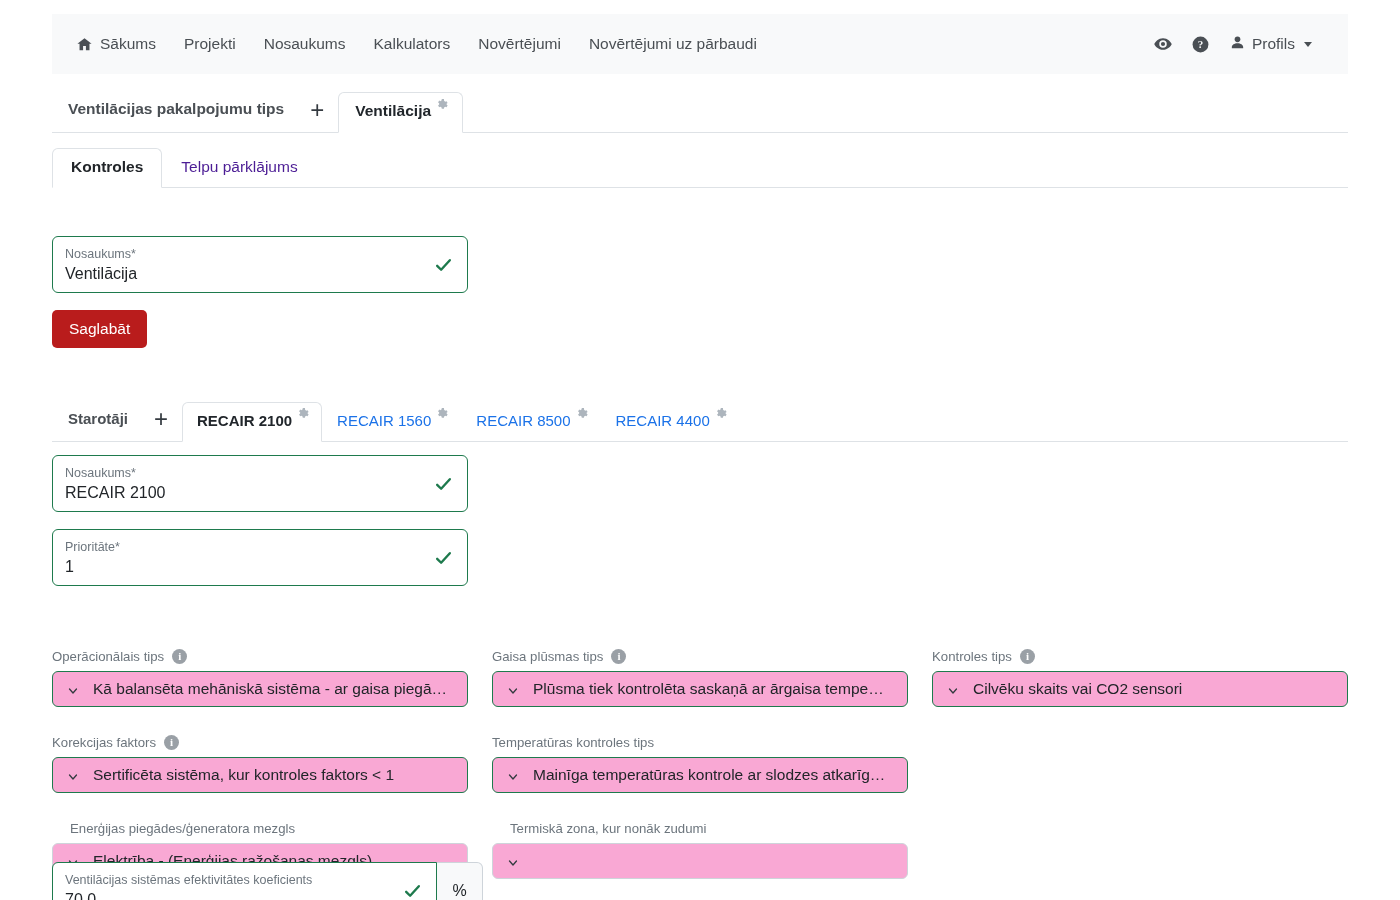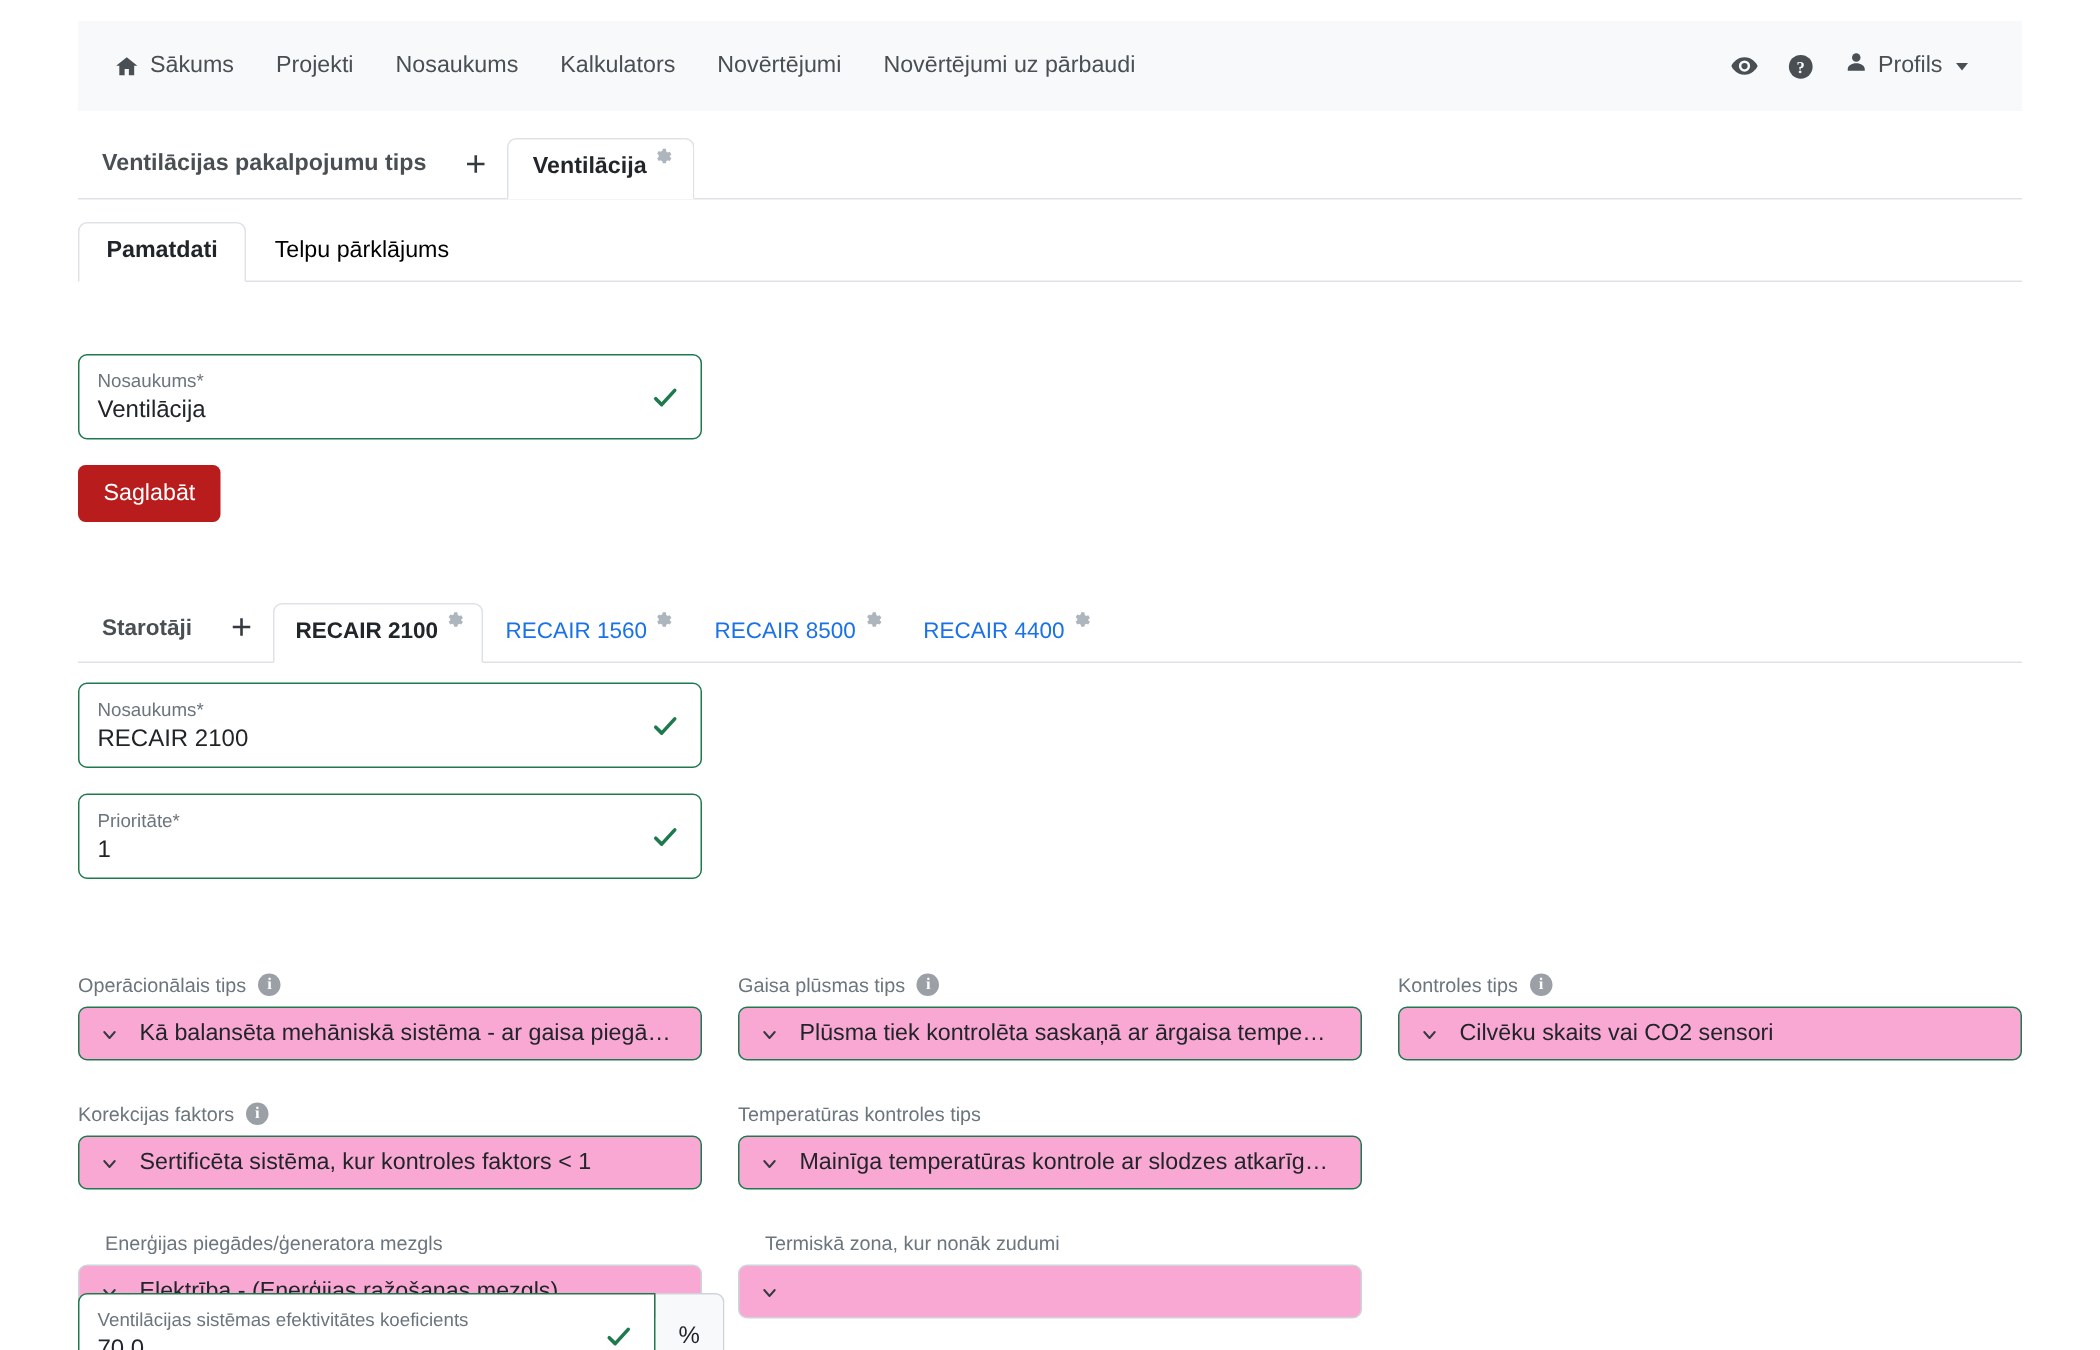--- a/index.html
+++ b/index.html
@@ -78,21 +78,21 @@
     position: absolute; left: 52px; top: 147px; width: 1296px; height: 41px;
     display: flex; align-items: flex-end;
     border-bottom: 1px solid #dee2e6;
   }
   .subtab {
     padding: 9px 18px 11px 18px; font-size: 15.5px; white-space: nowrap;
     border: 1px solid transparent; border-radius: 6px 6px 0 0;
     margin-bottom: -1px; cursor: pointer;
   }
   .subtab.active { background:#fff; border-color:#dee2e6 #dee2e6 #fff; color:#212529; font-weight:bold; }
-  .subtab.inactive { color:#000000; }
+  .subtab.inactive { color:#4c1d95; }
 
   
   .field { position: absolute; }
   .fl-input {
     position: relative;
     border: 1px solid #1e7a4d; border-radius: 6px;
     background: #fff; height: 57px;
     padding: 9px 44px 6px 12px;
     display: flex; flex-direction: column; justify-content: center;
   }
@@ -203,21 +203,21 @@
       <span>Ventilācija</span>
       <span class="gear">
         <svg viewBox="0 0 24 24" width="13" height="13" fill="#adb5bd">
             <path d="M12 8a4 4 0 1 0 4 4 4 4 0 0 0-4-4zm9.4 4a7.6 7.6 0 0 0-.1-1.2l2-1.6-2-3.4-2.4 1a7.6 7.6 0 0 0-2-1.2L16.5 2h-4l-.4 2.6a7.6 7.6 0 0 0-2 1.2l-2.4-1-2 3.4 2 1.6a7.6 7.6 0 0 0 0 2.4l-2 1.6 2 3.4 2.4-1a7.6 7.6 0 0 0 2 1.2l.4 2.6h4l.4-2.6a7.6 7.6 0 0 0 2-1.2l2.4 1 2-3.4-2-1.6a7.6 7.6 0 0 0 .1-1.2zM12 14.5A2.5 2.5 0 1 1 14.5 12 2.5 2.5 0 0 1 12 14.5z"></path>
           </svg>
       </span>
     </div>
   </div>
 
   <div class="subtabs">
-    <div class="subtab active">Pamatdati</div>
+    <div class="subtab active">Kontroles</div>
     <div class="subtab inactive">Telpu pārklājums</div>
   </div>
 
   <div class="field" style="left:52px; top:236px; width:416px;">
     <div class="fl-input">
       <div class="fl-label">
         <span>Nosaukums</span><span class="req">*</span>
       </div>
       <div class="fl-value">Ventilācija</div>
       <span class="check">

